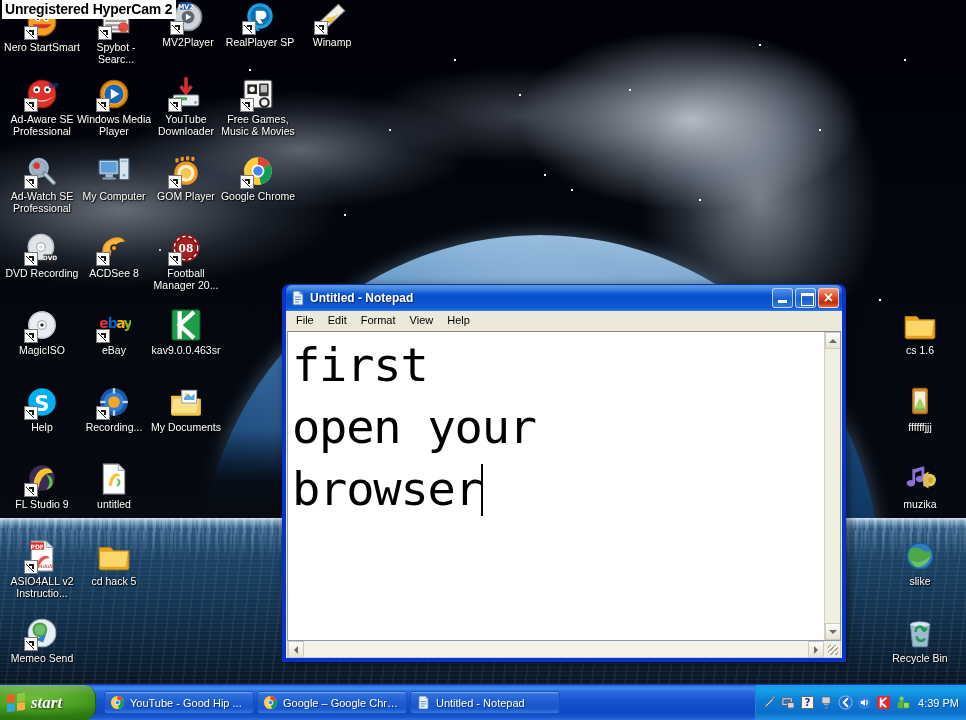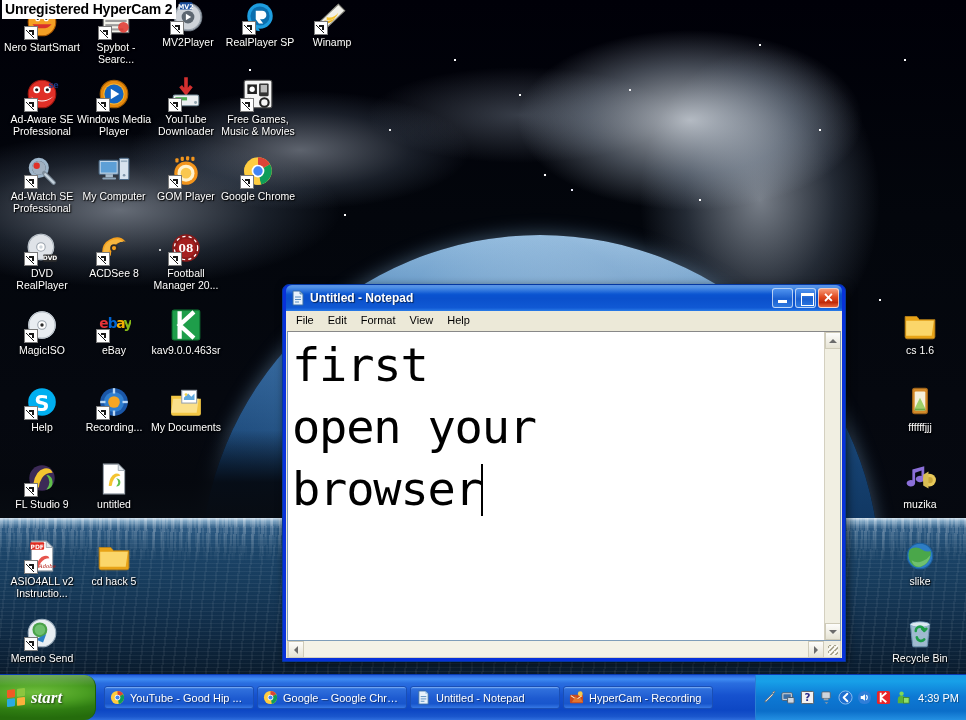--- a/index.html
+++ b/index.html
@@ -285,21 +285,21 @@
     content:"";
     position:absolute; right:2px; bottom:2px; width:10px; height:10px;
     background:
       linear-gradient(135deg, transparent 45%, #fff 45%, #fff 58%, transparent 58%) 0 0/5px 5px,
       linear-gradient(135deg, transparent 45%, #a8a48f 45%, #a8a48f 62%, transparent 62%) 1px 1px/5px 5px;
   }
 
   
   #taskbar {
     position: absolute;
-    left: 0; right: 0; bottom: 0; height: 46px;
+    left: 0; right: 0; bottom: 0; height: 36px;
     background: linear-gradient(180deg,
       #245edb 0%, #3f8cf3 9%, #2a6ee0 18%, #1652cf 45%,
       #0d47c4 78%, #1a56cc 92%, #2f6ede 100%);
     border-top: 1px solid #0a3bb0;
     display: flex; align-items: stretch;
     z-index: 50;
   }
   #startBtn {
     width: 96px;
     background:
@@ -544,21 +544,21 @@
       </div>
       <div class="dicon" style="left: 4px; top: 231px;">
         <div class="glyph shortcut"><svg width="34" height="34" viewBox="0 0 32 32">
             <circle cx="15" cy="15" r="12" fill="#dfe3e8" stroke="#8b949d" stroke-width="1"></circle>
             <circle cx="15" cy="15" r="12" fill="none" stroke="#b9c1c9" stroke-width="1"></circle>
             <circle cx="15" cy="15" r="4" fill="#fff" stroke="#9aa3ac" stroke-width="1"></circle>
             <circle cx="15" cy="15" r="1.6" fill="#cfd6dc"></circle>
             <rect x="17" y="22" width="13" height="7" rx="1" fill="#2b2b2b"></rect>
             <text x="23.5" y="27.6" font-size="5.6" fill="#fff" font-family="DejaVu Sans, sans-serif" font-weight="bold" text-anchor="middle">DVD</text>
           </svg></div>
-        <div class="lbl">DVD RealPlayer</div>
+        <div class="lbl">DVD Recording</div>
       </div>
       <div class="dicon" style="left: 76px; top: 231px;">
         <div class="glyph shortcut"><svg width="34" height="34" viewBox="0 0 32 32">
             <path d="M5 22 q-1-10 7-14 q9-5 15 2 q-4-1 -8 2 q-6 4 -6 11 q-4 2 -8 -1z" fill="#f5a01e"></path>
             <path d="M6 21 q0-9 7-12 q7-3 12 1 q-6 0 -10 4 q-5 5 -5 9 q-3 0 -4 -2z" fill="#f7b740"></path>
             <circle cx="16" cy="16" r="3.6" fill="#2b2b2b"></circle>
             <circle cx="16" cy="16" r="2" fill="#f5a01e"></circle>
           </svg></div>
         <div class="lbl">ACDSee 8</div>
       </div>
@@ -813,29 +813,20 @@
               <path d="M3 1 h7 l3 3 v11 h-10 z" fill="#e8f2fb" stroke="#3a6ea5" stroke-width="1"></path>
               <path d="M10 1 v3 h3 z" fill="#9cc3e5"></path>
               <g stroke="#5a8fc0" stroke-width="1">
                 <line x1="5" y1="7" x2="11" y2="7"></line>
                 <line x1="5" y1="9.5" x2="11" y2="9.5"></line>
                 <line x1="5" y1="12" x2="9" y2="12"></line>
               </g>
             </svg></span>
           <span class="tlabel">Untitled - Notepad</span>
         </div>
-        <div class="taskbtn">
-          <span class="ticon"><svg width="15" height="15" viewBox="0 0 16 16">
-              <rect x="1" y="5" width="14" height="9" rx="1" fill="#c94a1e"></rect>
-              <path d="M2 6 l6 4 6-4" fill="none" stroke="#fde8c0" stroke-width="1.2"></path>
-              <circle cx="12" cy="4" r="2.6" fill="#f7c948"></circle>
-              <path d="M3 13 l4-6 3 3 2-2 3 5z" fill="#e2762f"></path>
-            </svg></span>
-          <span class="tlabel">HyperCam - Recording</span>
-        </div>
       </div>
     <div id="tray">
       <span class="trayicon">
         <svg width="15" height="15" viewBox="0 0 16 16">
             <path d="M3 13 l2-1 7-7 -1-1 -7 7z" fill="#e8e8e8" stroke="#6a6a6a" stroke-width=".8"></path>
             <path d="M11 3 l2-2 1 1 -2 2z" fill="#c9c9c9" stroke="#6a6a6a" stroke-width=".8"></path>
           </svg>
       </span>
       <span class="trayicon">
         <svg width="15" height="15" viewBox="0 0 16 16">

